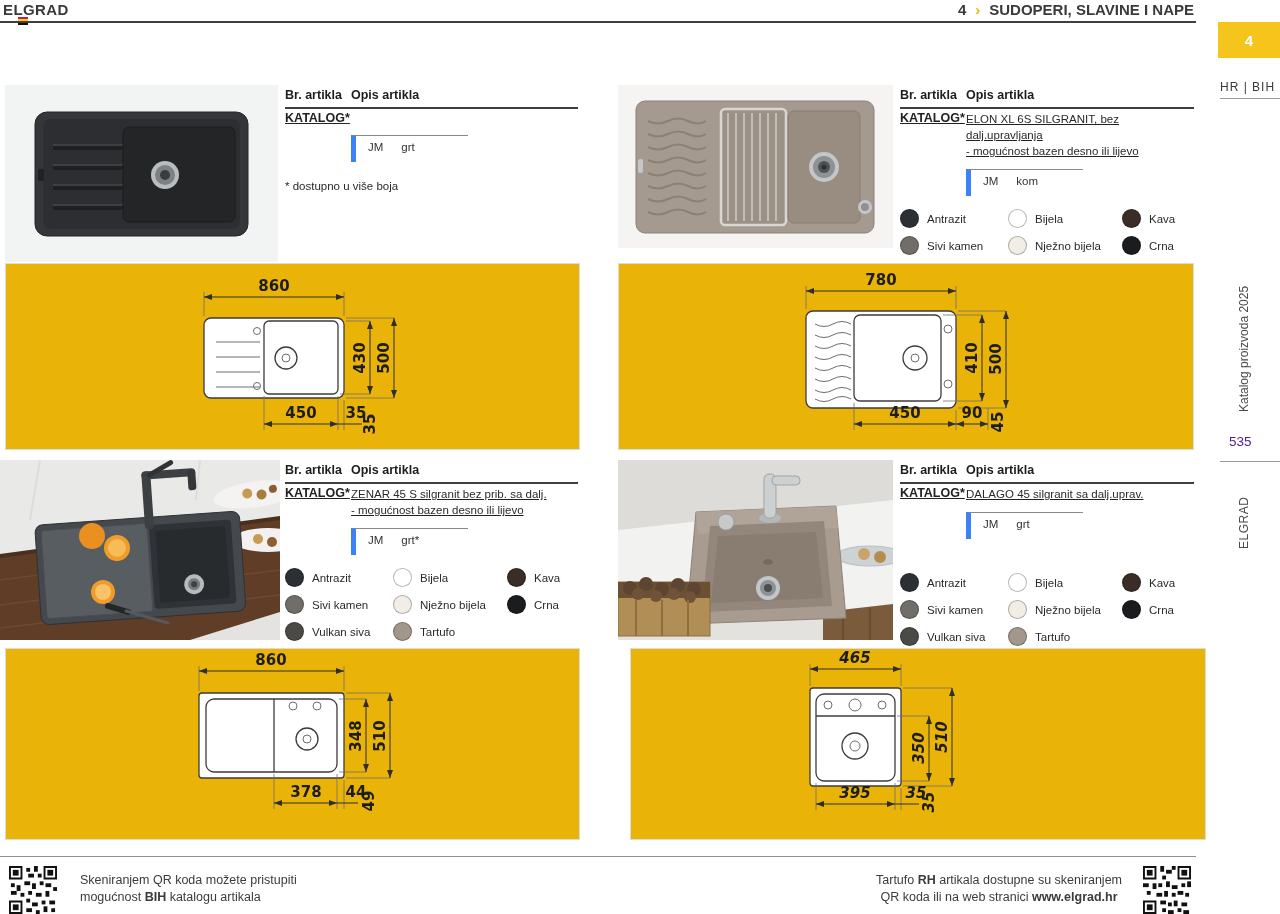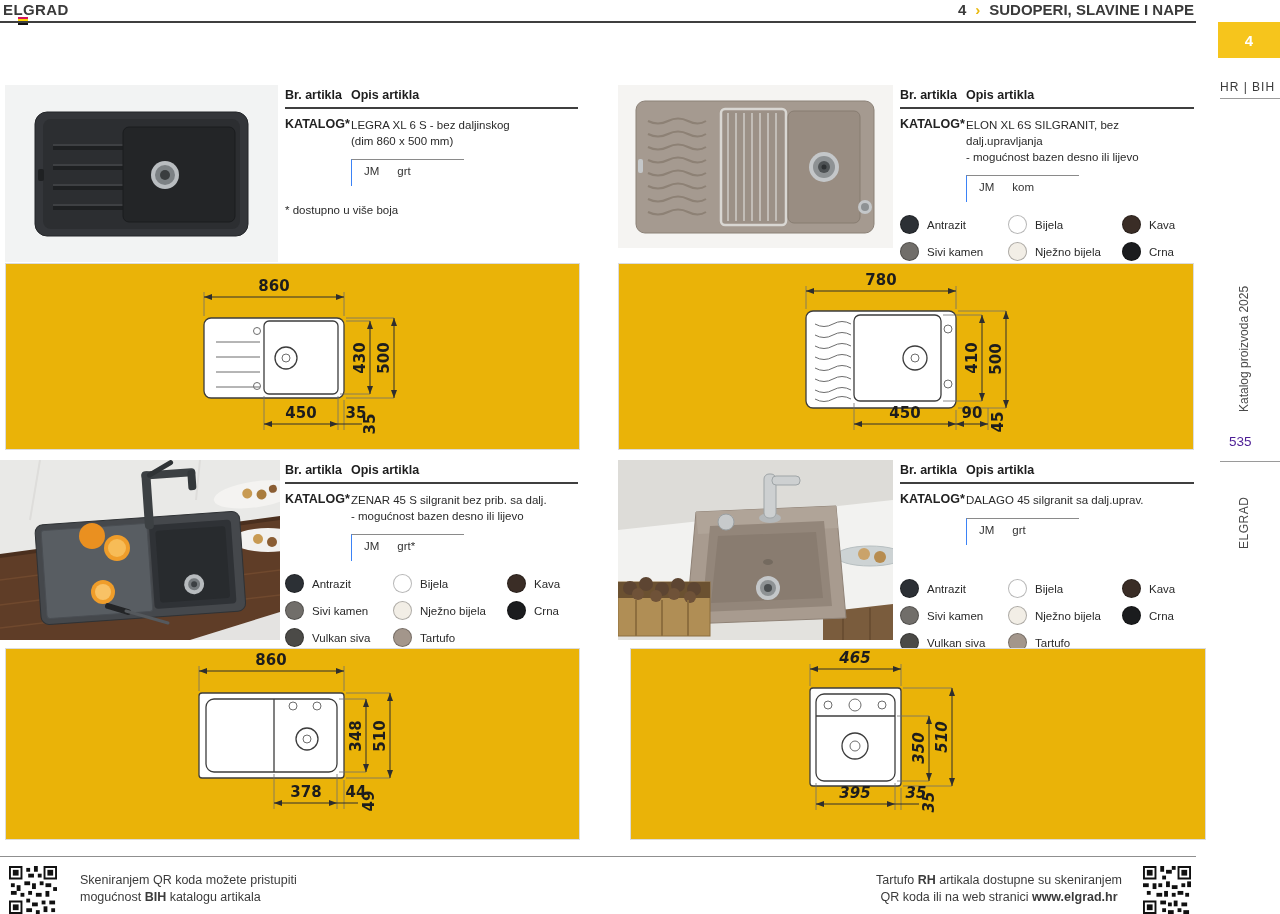--- a/index.html
+++ b/index.html
@@ -35,24 +35,24 @@
   .ph4{left:618px;top:460px;width:275px;height:180px;background:#dddcd8;}
 
   
   .info{font-size:12px;color:#222;}
   .inf1{left:285px;top:88px;width:293px;}
   .inf2{left:900px;top:88px;width:294px;}
   .inf3{left:285px;top:463px;width:293px;}
   .inf4{left:900px;top:463px;width:294px;}
   .thead{display:flex;border-bottom:2px solid #3f3f3f;padding-bottom:5px;font-weight:bold;font-size:12.5px;color:#1e1e1e;}
   .thead .c1{width:66px;}
-  .prow{display:flex;margin-top:8px;}
+  .prow{display:flex;margin-top:2px;text-decoration:underline;}
   .prow .code{width:66px;font-weight:bold;font-size:12.5px;flex:none;}
   .desc{font-size:11.5px;line-height:1.4;color:#2a2a2a;}
-  .jmbox{margin-left:66px;margin-top:10px;width:100px;border-left:1px solid #3b82f6;border-top:1px solid #8a8a8a;
+  .jmbox{margin-left:66px;margin-top:10px;width:100px;border-left:5px solid #3b82f6;border-top:1px solid #8a8a8a;
          padding:5px 0 9px 12px;display:flex;gap:18px;font-size:11.5px;color:#333;}
   .note{margin-top:18px;font-size:11.5px;color:#2a2a2a;}
   .swatches{display:grid;grid-template-columns:108px 114px 1fr;row-gap:8px;margin-top:13px;}
   .sw{display:flex;align-items:center;gap:8px;font-size:11.5px;color:#2a2a2a;}
   .dot{width:19px;height:19px;border-radius:50%;border:1px solid rgba(0,0,0,.28);box-sizing:border-box;flex:none;}
 
   
   .tech{border:1px solid #dcdcdc;background:#eab308;}
   .td1{left:5px;top:263px;width:573px;height:185px;}
   .td2{left:618px;top:263px;width:574px;height:185px;}
@@ -249,23 +249,20 @@
 </svg>
 </div>
 
 <div class="abs info inf1">
   <div class="thead">
     <span class="c1">Br. artikla</span>
     <span>Opis artikla</span>
   </div>
   <div class="prow">
     <span class="code">KATALOG*</span>
-    <span class="desc">
-      <span>LEGRA XL 6 S - bez daljinskog</span><br><span>(dim 860 x 500 mm)</span>
-    </span>
   </div>
   <div class="jmbox">
     <span>JM</span>
     <span>grt</span>
   </div>
   <div class="note">* dostupno u više boja</div>
 </div>
 
 <div class="abs info inf2">
   <div class="thead">

